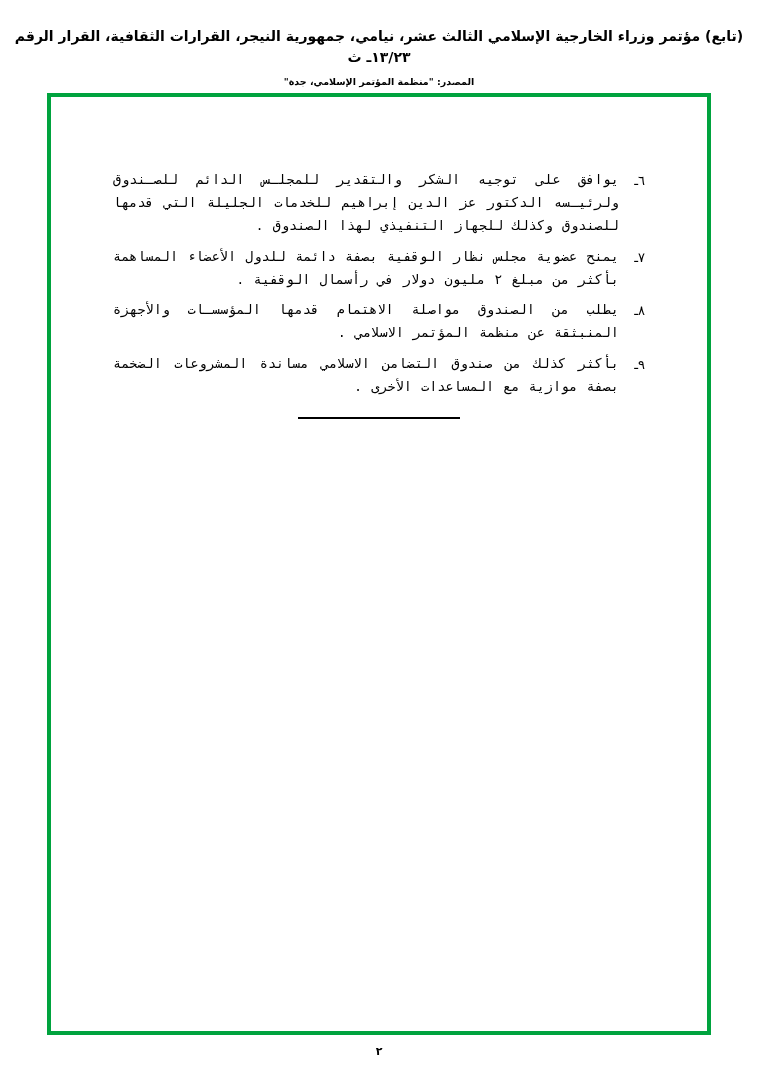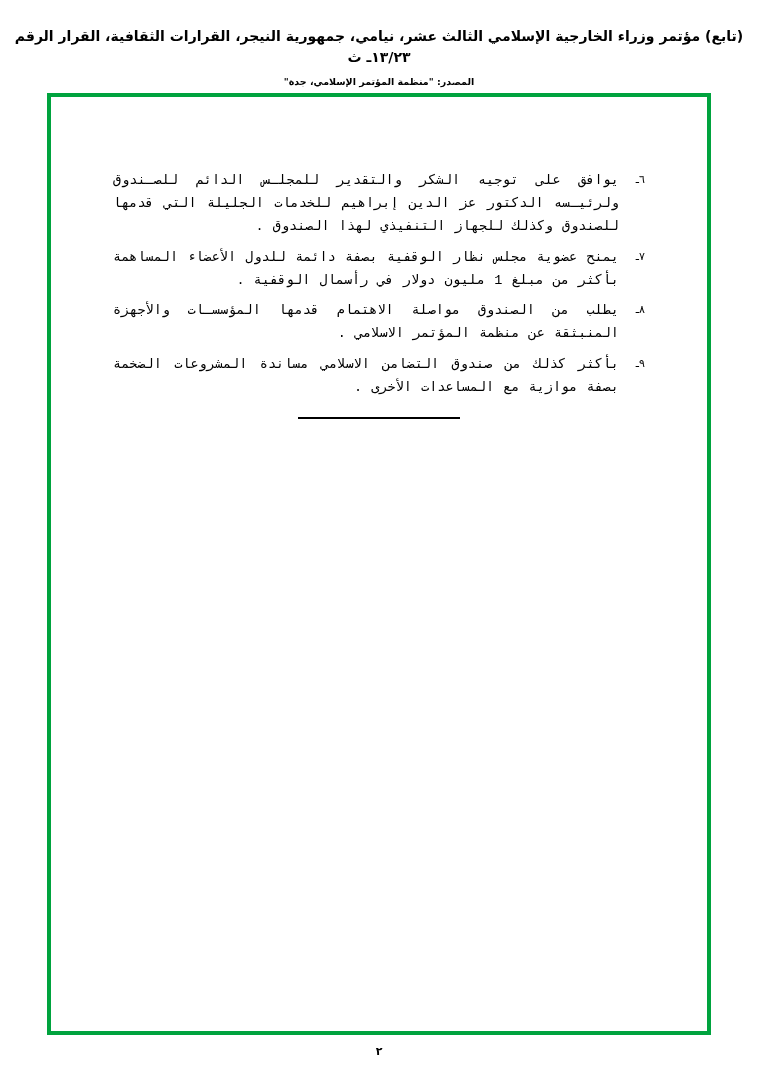--- a/index.html
+++ b/index.html
@@ -66,22 +66,21 @@
     align-items: flex-start;
     margin-bottom: 7px;
     font-size: 13.5px;
     line-height: 1.72;
   }
   .clause-num {
     flex: 0 0 auto;
     width: 26px;
     text-align: right;
     padding-top: 1px;
-    font-size: 11px;
-    font-family: Liberation Serif, serif;
+    font-size: 13px;
   }
   .clause-text {
     flex: 1 1 auto;
     text-align: justify;
     text-justify: inter-word;
     word-spacing: 1px;
     font-family: Liberation Mono, monospace;
   }
 
   
@@ -123,21 +122,21 @@
 
   <div class="content">
 
     <div class="clause">
       <div class="clause-num">٦ـ</div>
       <div class="clause-text">يوافق على توجيه الشكر والتقدير للمجلـس الدائم للصـندوق ولرئيـسه الدكتور عز الدين إبراهيم للخدمات الجليلة التي قدمها للصندوق وكذلك للجهاز التنفيذي لهذا الصندوق .</div>
     </div>
 
     <div class="clause">
       <div class="clause-num">٧ـ</div>
-      <div class="clause-text">يمنح عضوية مجلس نظار الوقفية بصفة دائمة للدول الأعضاء المساهمة بأكثر من مبلغ 1 مليون دولار في رأسمال الوقفية .</div>
+      <div class="clause-text">يمنح عضوية مجلس نظار الوقفية بصفة دائمة للدول الأعضاء المساهمة بأكثر من مبلغ ٢ مليون دولار في رأسمال الوقفية .</div>
     </div>
 
     <div class="clause">
       <div class="clause-num">٨ـ</div>
       <div class="clause-text">يطلب من الصندوق مواصلة الاهتمام قدمها المؤسسـات والأجهزة المنبثقة عن منظمة المؤتمر الاسلامي .</div>
     </div>
 
     <div class="clause">
       <div class="clause-num">٩ـ</div>
       <div class="clause-text">بأكثر كذلك من صندوق التضامن الاسلامي مساندة المشروعات الضخمة بصفة موازية مع المساعدات الأخرى .</div>

